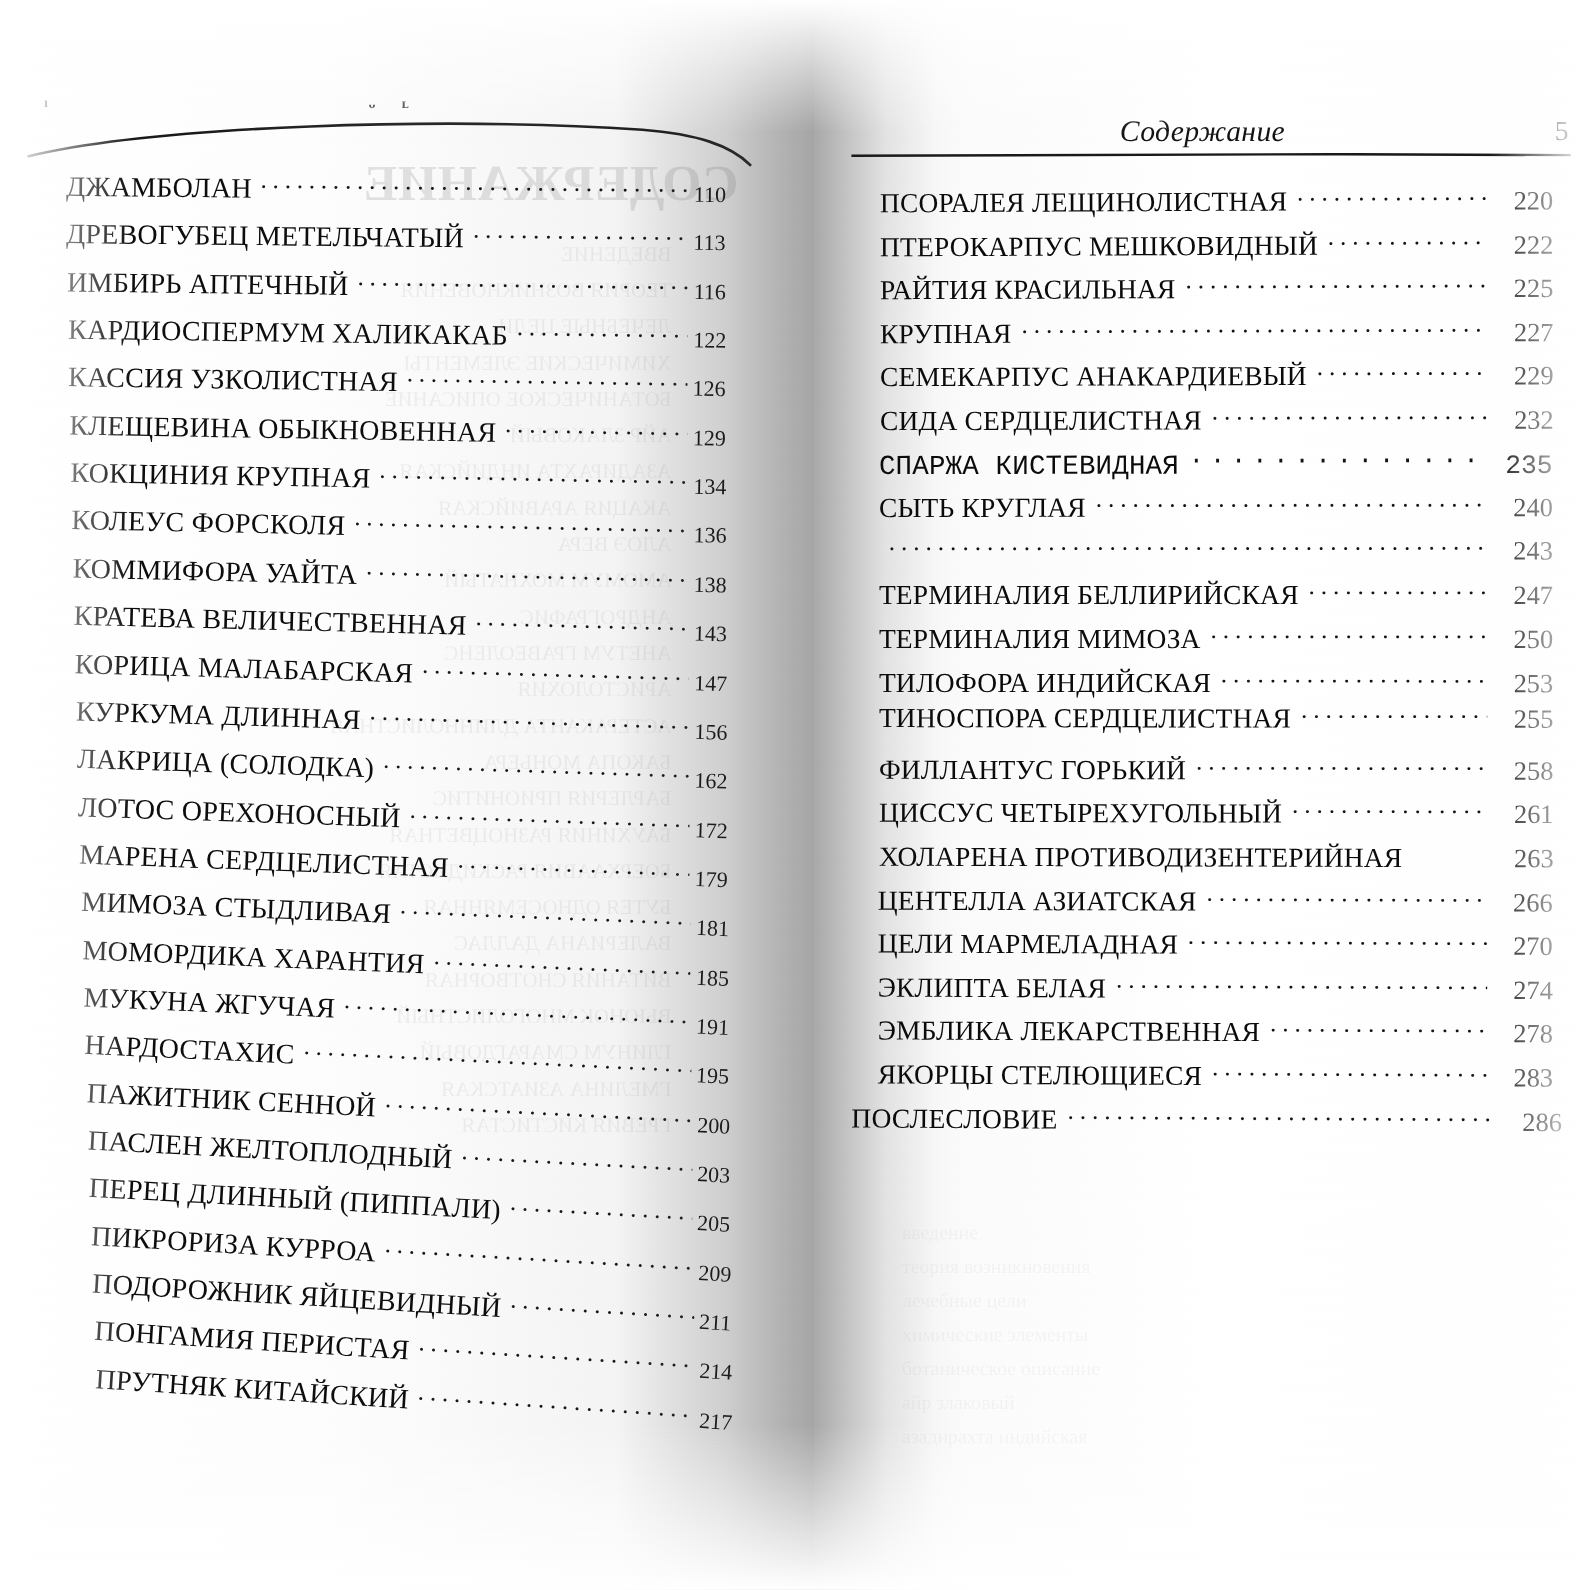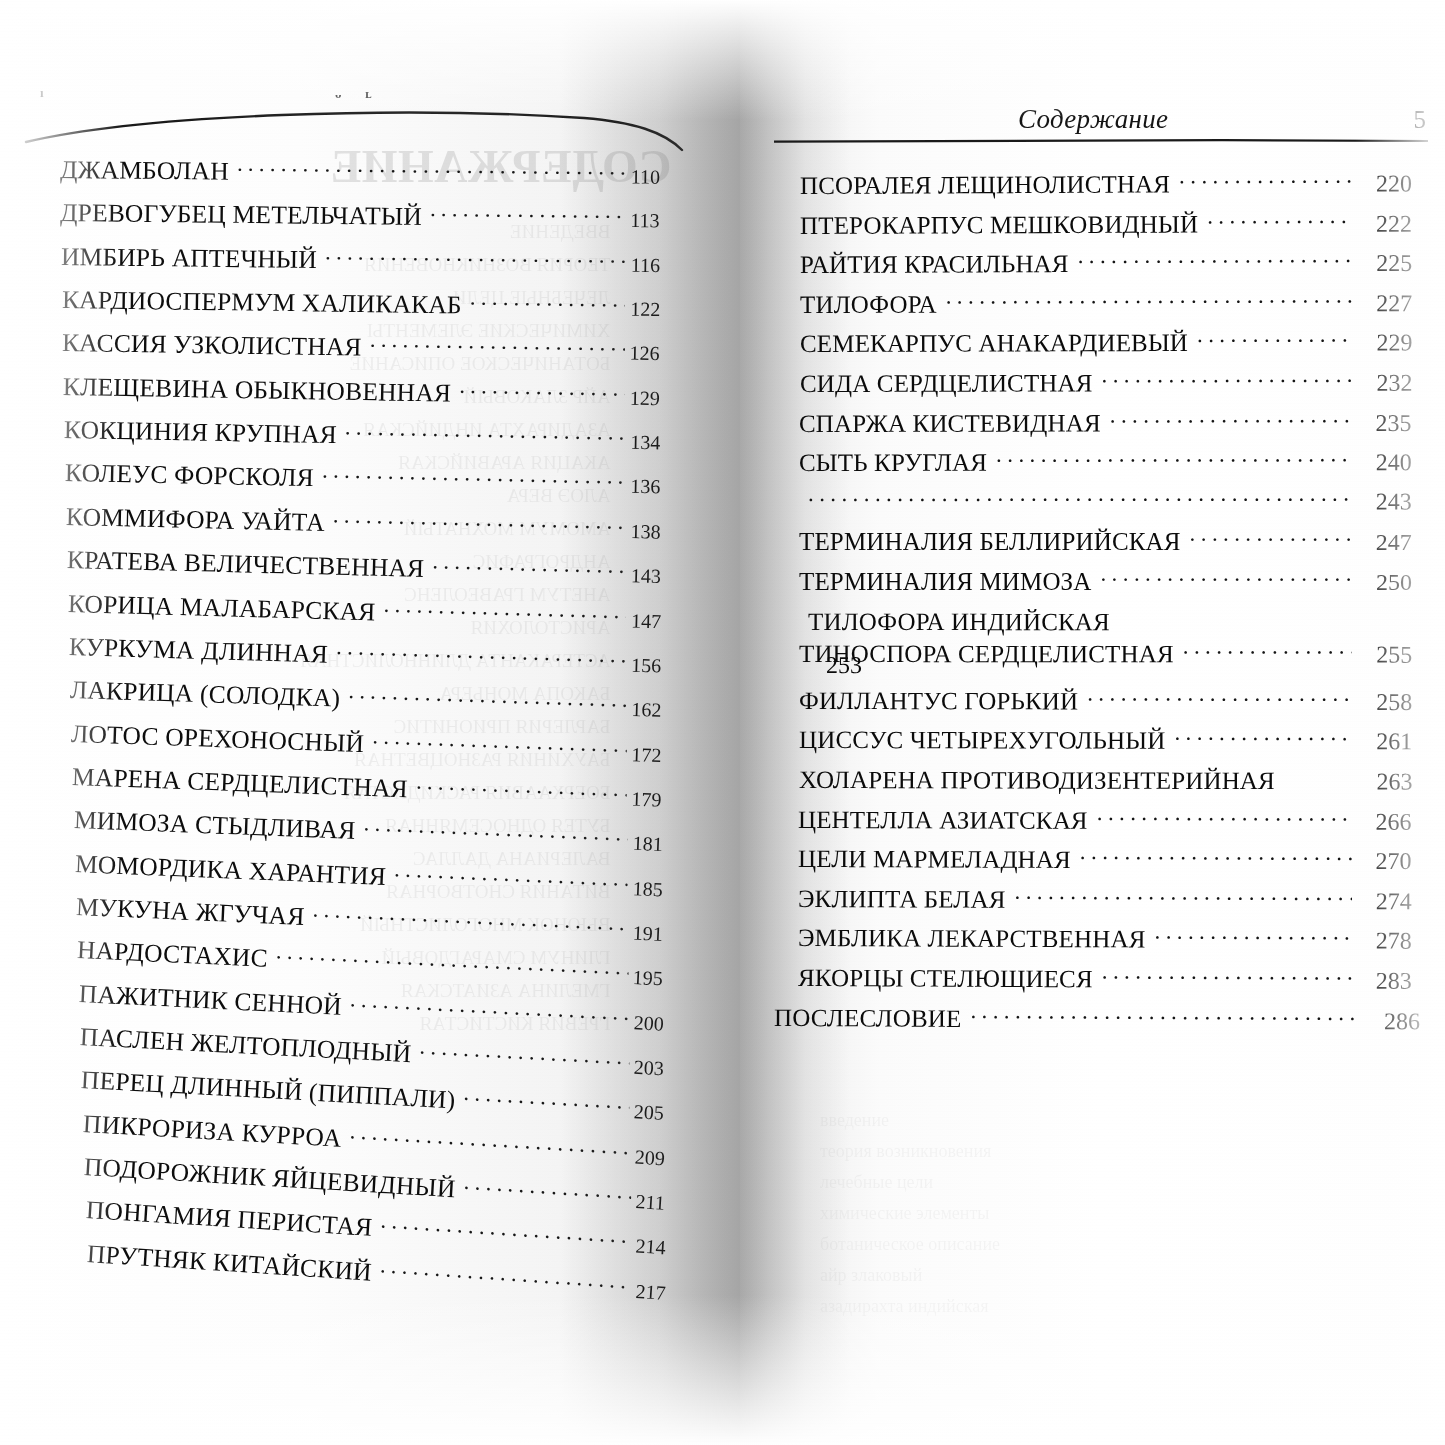--- a/index.html
+++ b/index.html
@@ -357,35 +357,35 @@
           <span class="label">ПТЕРОКАРПУС МЕШКОВИДНЫЙ</span>
           <span class="leader"></span>
           <span class="pg">222</span>
         </div>
         <div class="rrow" style="left: 39.8095px; top: 251.2px; width: 612.19px; transform: rotate(-0.2deg); transform-origin: 0px 50%;">
           <span class="label">РАЙТИЯ КРАСИЛЬНАЯ</span>
           <span class="leader"></span>
           <span class="pg">225</span>
         </div>
         <div class="rrow" style="left: 39.7143px; top: 290.8px; width: 612.286px; transform: rotate(-0.17deg); transform-origin: 0px 50%;">
-          <span class="label">ТИЛОФОРА</span>
+          <span class="label">КРУПНАЯ</span>
           <span class="leader"></span>
           <span class="pg">227</span>
         </div>
         <div class="rrow" style="left: 39.619px; top: 330.4px; width: 612.381px; transform: rotate(-0.15deg); transform-origin: 0px 50%;">
           <span class="label">СЕМЕКАРПУС АНАКАРДИЕВЫЙ</span>
           <span class="leader"></span>
           <span class="pg">229</span>
         </div>
         <div class="rrow" style="left: 39.5238px; top: 370px; width: 612.476px; transform: rotate(-0.12deg); transform-origin: 0px 50%;">
           <span class="label">СИДА СЕРДЦЕЛИСТНАЯ</span>
           <span class="leader"></span>
           <span class="pg">232</span>
         </div>
-        <div class="rrow" style="left: 39.4286px; top: 409.6px; width: 612.571px; transform: rotate(-0.09deg); transform-origin: 0px 50%;">
+        <div class="rrow" style="left: 39.4286px; top: 409.6px; width: 612.571px; transform: rotate(-0.09deg); transform-origin: 0px 50%; font-family: Liberation Mono, monospace;">
           <span class="label">СПАРЖА КИСТЕВИДНАЯ</span>
           <span class="leader"></span>
           <span class="pg">235</span>
         </div>
         <div class="rrow" style="left: 39.3333px; top: 449.2px; width: 612.667px; transform: rotate(-0.07deg); transform-origin: 0px 50%;">
           <span class="label">СЫТЬ КРУГЛАЯ</span>
           <span class="leader"></span>
           <span class="pg">240</span>
         </div>
         <div class="rrow" style="left: 39.2381px; top: 488.8px; width: 612.762px; transform: rotate(-0.04deg); transform-origin: 0px 50%;">
@@ -395,21 +395,21 @@
         <div class="rrow" style="left: 39.1429px; top: 528.4px; width: 612.857px; transform: rotate(-0.01deg); transform-origin: 0px 50%;">
           <span class="label">ТЕРМИНАЛИЯ БЕЛЛИРИЙСКАЯ</span>
           <span class="leader"></span>
           <span class="pg">247</span>
         </div>
         <div class="rrow" style="left: 39.0476px; top: 568px; width: 612.952px; transform: rotate(0.01deg); transform-origin: 0px 50%;">
           <span class="label">ТЕРМИНАЛИЯ МИМОЗА</span>
           <span class="leader"></span>
           <span class="pg">250</span>
         </div>
-        <div class="rrow" style="left: 38.9524px; top: 607.6px; width: 613.048px; transform: rotate(0.04deg); transform-origin: 0px 50%; flex-direction: column;">
+        <div class="rrow" style="left: 38.9524px; top: 607.6px; width: 613.048px; transform: rotate(0.04deg); transform-origin: 0px 50%;">
           <span class="label">ТИЛОФОРА ИНДИЙСКАЯ</span>
           <span class="leader"></span>
           <span class="pg">253</span>
         </div>
         <div class="rrow" style="left: 38.8571px; top: 640px; width: 613.143px; transform: rotate(0.06deg); transform-origin: 0px 50%;">
           <span class="label">ТИНОСПОРА СЕРДЦЕЛИСТНАЯ</span>
           <span class="leader"></span>
           <span class="pg">255</span>
         </div>
         <div class="rrow" style="left: 38.7619px; top: 686.8px; width: 613.238px; transform: rotate(0.09deg); transform-origin: 0px 50%; justify-content: center;">

